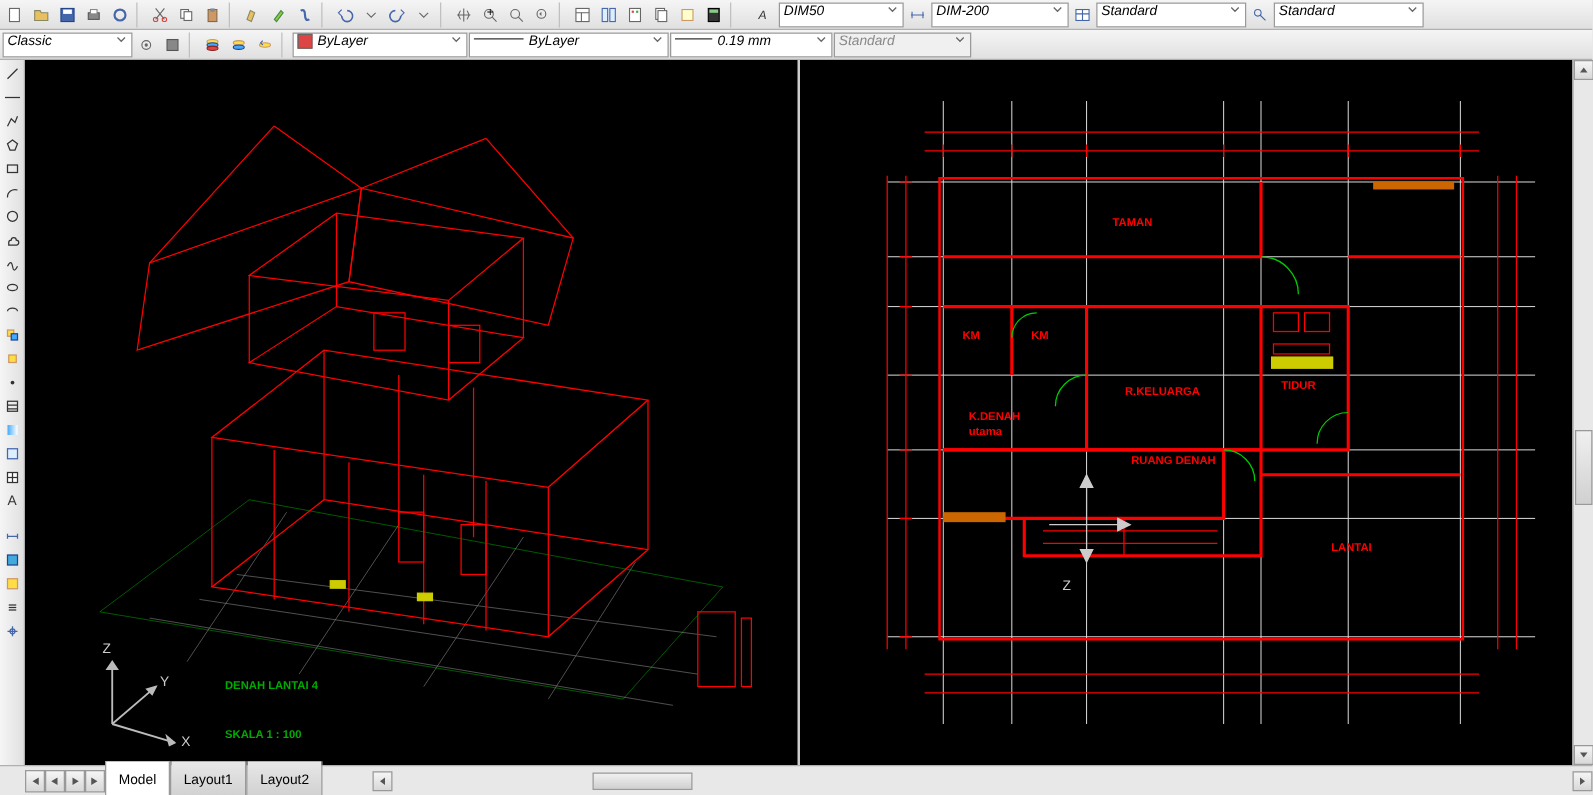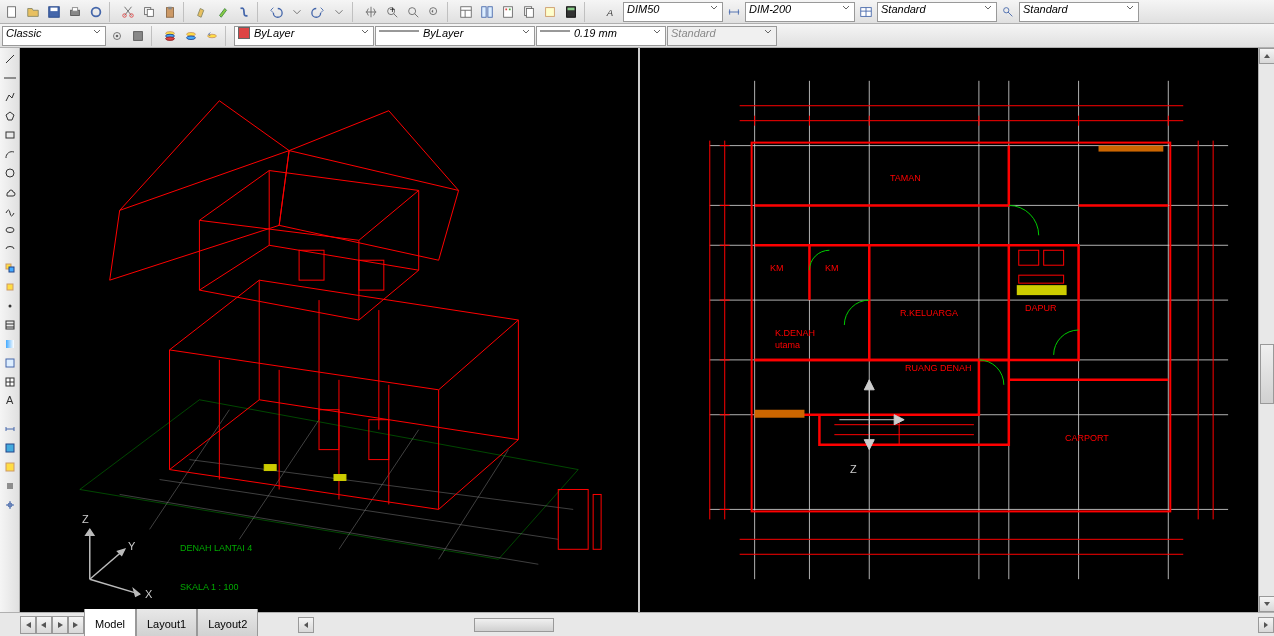--- a/index.html
+++ b/index.html
@@ -34,21 +34,21 @@
 
 .bottom-bar { position: absolute; left: 0; right: 0; bottom: 0; height: 24px; background: #e8e8e8; border-top: 1px solid #b0b0b0; display: flex; align-items: center; }
 .tab-nav-btn { width: 16px; height: 18px; background: linear-gradient(#f5f5f5,#d8d8d8); border: 1px solid #999; display: flex; align-items: center; justify-content: center; cursor: pointer; }
 .tab { padding: 2px 10px; background: linear-gradient(#fafafa,#e0e0e0); border: 1px solid #999; border-top: none; cursor: pointer; margin-top: -1px; height: 30px; display: flex; align-items: center; }
 .tab.active { background: #fff; font-weight: normal; }
 .tab.inactive { background: linear-gradient(#e8e8e8,#d0d0d0); }
 .hscroll-track { flex: 1; height: 16px; background: #e8e8e8; margin-left: 40px; position: relative; display:flex; align-items:center;}
 .hscroll-thumb { width: 80px; height: 14px; background: linear-gradient(#f0f0f0,#d0d0d0); border: 1px solid #999; margin-left: 160px;}
 
 
-.vp-label { position: absolute; color: #f00; font-size: 9px; font-weight: normal; white-space: nowrap; text-align: center; }
+.vp-label { position: absolute; color: #f00; font-size: 9px; font-weight: bold; white-space: nowrap; text-align: center; }
 .vp-label.green { color: #0a0; }
 .vp-axis-label { position: absolute; color: #ccc; font-size: 11px; }
 
 </style>
 </head>
 <body>
 
 <div class="toolbar-row">
   <div class="tb-btn">
       <svg viewBox="0 0 16 16">
@@ -639,25 +639,25 @@
         <path d="M200 370 l60 0"></path>
         <path d="M255 365 l10 5 l-10 5 z" fill="#ccc"></path>
         <path d="M230 330 l-5 10 l10 0 z" fill="#ccc"></path>
       </g>
     </svg>
 
     <div class="vp-label" style="left:250px;top:125px">TAMAN</div>
     <div class="vp-label" style="left:130px;top:215px">KM</div>
     <div class="vp-label" style="left:185px;top:215px">KM</div>
     <div class="vp-label" style="left:260px;top:260px">R.KELUARGA</div>
-    <div class="vp-label" style="left:385px;top:255px">DAPUR</div>
+    <div class="vp-label" style="left:385px;top:255px">TIDUR</div>
     <div class="vp-label" style="left:135px;top:280px">K.DENAH</div>
     <div class="vp-label" style="left:135px;top:292px">utama</div>
     <div class="vp-label" style="left:265px;top:315px">RUANG DENAH</div>
-    <div class="vp-label" style="left:425px;top:385px">CARPORT</div>
+    <div class="vp-label" style="left:425px;top:385px">LANTAI</div>
     <div class="vp-axis-label" style="left:210px;top:415px">Z</div>
   </div>
 </div>
 
 <div class="right-scroll">
   <div class="scroll-btn">
       <svg width="8" height="8" viewBox="0 0 8 8">
         <path d="M4 2l3 4H1z" fill="#555"></path>
       </svg>
     </div>

